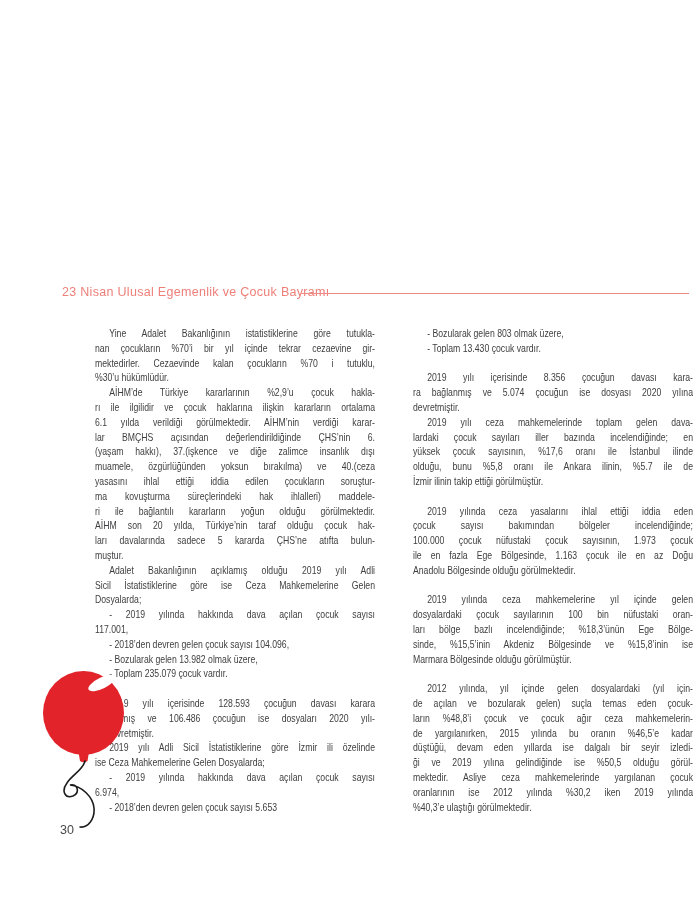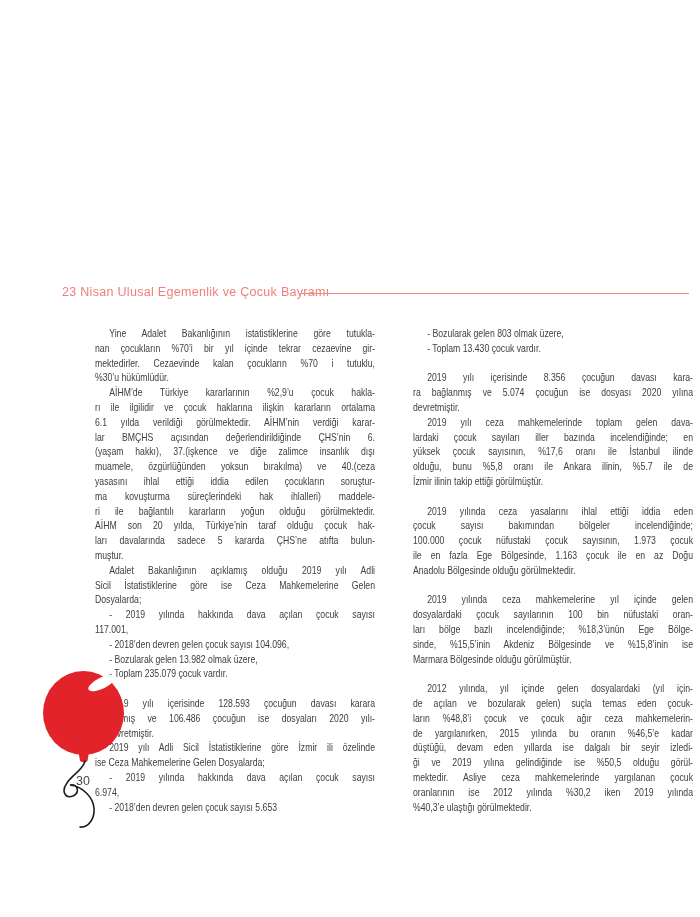--- a/index.html
+++ b/index.html
@@ -24,22 +24,22 @@
   .col-left  { left:95px; }
   .col-right { left:413px; }
   .line {
     height:14.8px; line-height:14.8px; overflow:hidden;
     text-align:left; white-space:normal;
   }
   .line.just { text-align:justify; text-align-last:justify; }
   .line.ind  { padding-left:18px; }
   .balloon-svg { position:absolute; left:40px; top:666px; }
   .page-number {
-    position:absolute; left:60px; top:774px;
-    font-size:12.5px; color:#48484a;margin-left:16px;
+    position:absolute; left:60px; top:823px;
+    font-size:12.5px; color:#48484a;
   }
 </style>
 </head>
 <body>
 
 <div class="page">
 
   <div class="header-title">23 Nisan Ulusal Egemenlik ve Çocuk Bayramı</div>
   <div class="header-rule"></div>
 

